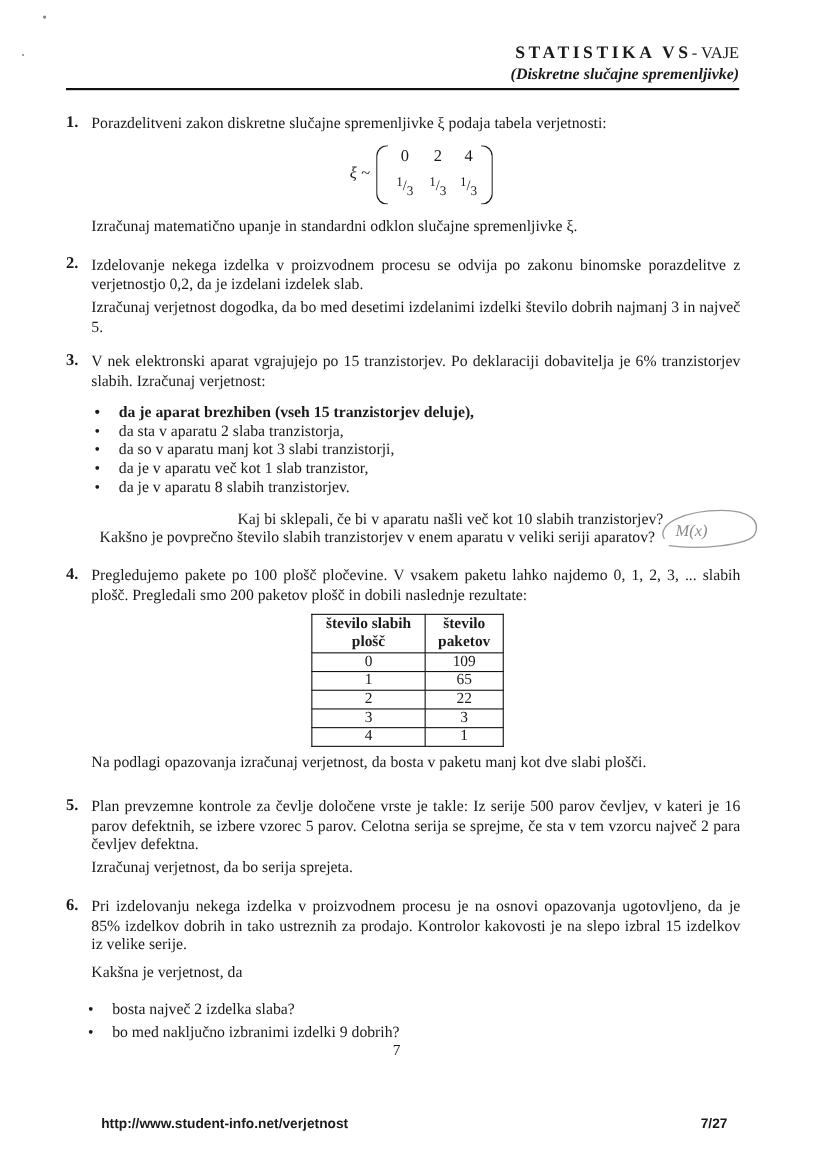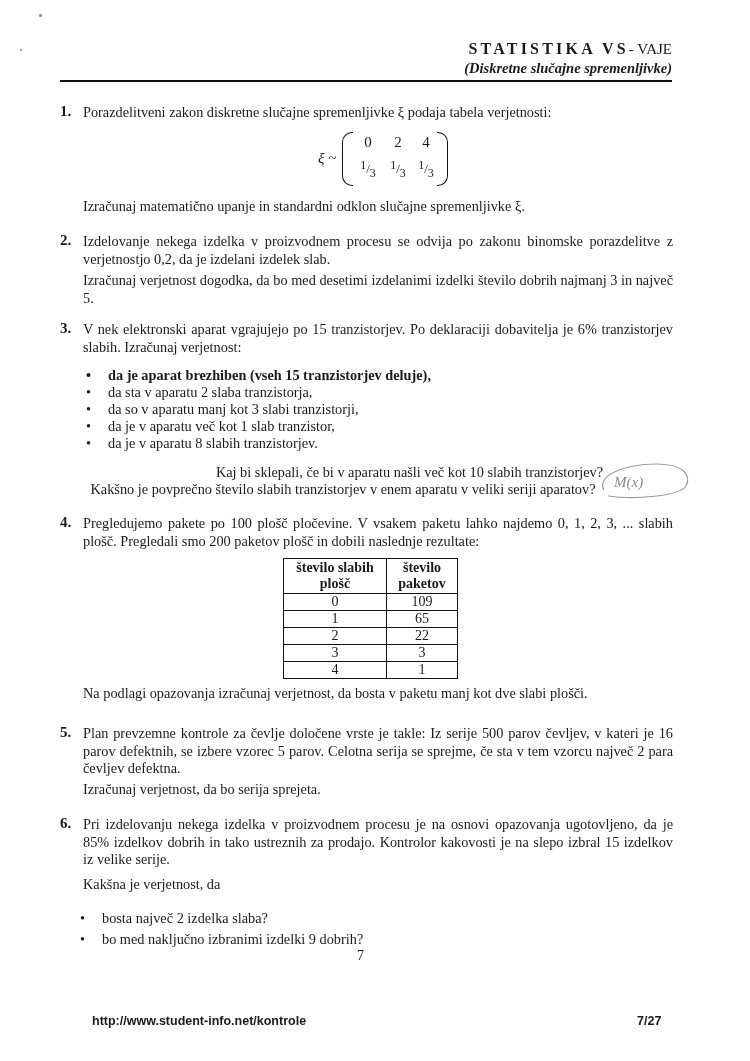--- a/index.html
+++ b/index.html
@@ -126,14 +126,14 @@
 <div class="p" style="top:725px;">Plan prevzemne kontrole za čevlje določene vrste je takle: Iz serije 500 parov čevljev, v kateri je 16 parov defektnih, se izbere vzorec 5 parov. Celotna serija se sprejme, če sta v tem vzorcu največ 2 para čevljev defektna.</div>
 <div class="p" style="top:781px;">Izračunaj verjetnost, da bo serija sprejeta.</div>
 
 <div class="num" style="top:815px;">6.</div>
 <div class="p" style="top:816px;">Pri izdelovanju nekega izdelka v proizvodnem procesu je na osnovi opazovanja ugotovljeno, da je 85% izdelkov dobrih in tako ustreznih za prodajo. Kontrolor kakovosti je na slepo izbral 15 izdelkov iz velike serije.</div>
 <div class="p" style="top:876px;">Kakšna je verjetnost, da</div>
 <div class="bul" style="top:893px;left:80px;margin-top:38px;"><span class="dot">•</span><span>bo med naključno izbranimi izdelki 9 dobrih?</span></div>
 <div class="bul" style="top:910px;left:80px;"><span class="dot">•</span><span>bosta največ 2 izdelka slaba?</span></div>
 
 <div class="abs pageno">7</div>
-<div class="abs footer-url">http://www.student-info.net/kontrole</div>
+<div class="abs footer-url">http://www.student-info.net/verjetnost</div>
 <div class="abs footer-page">7/27</div>
 
 </body></html>

